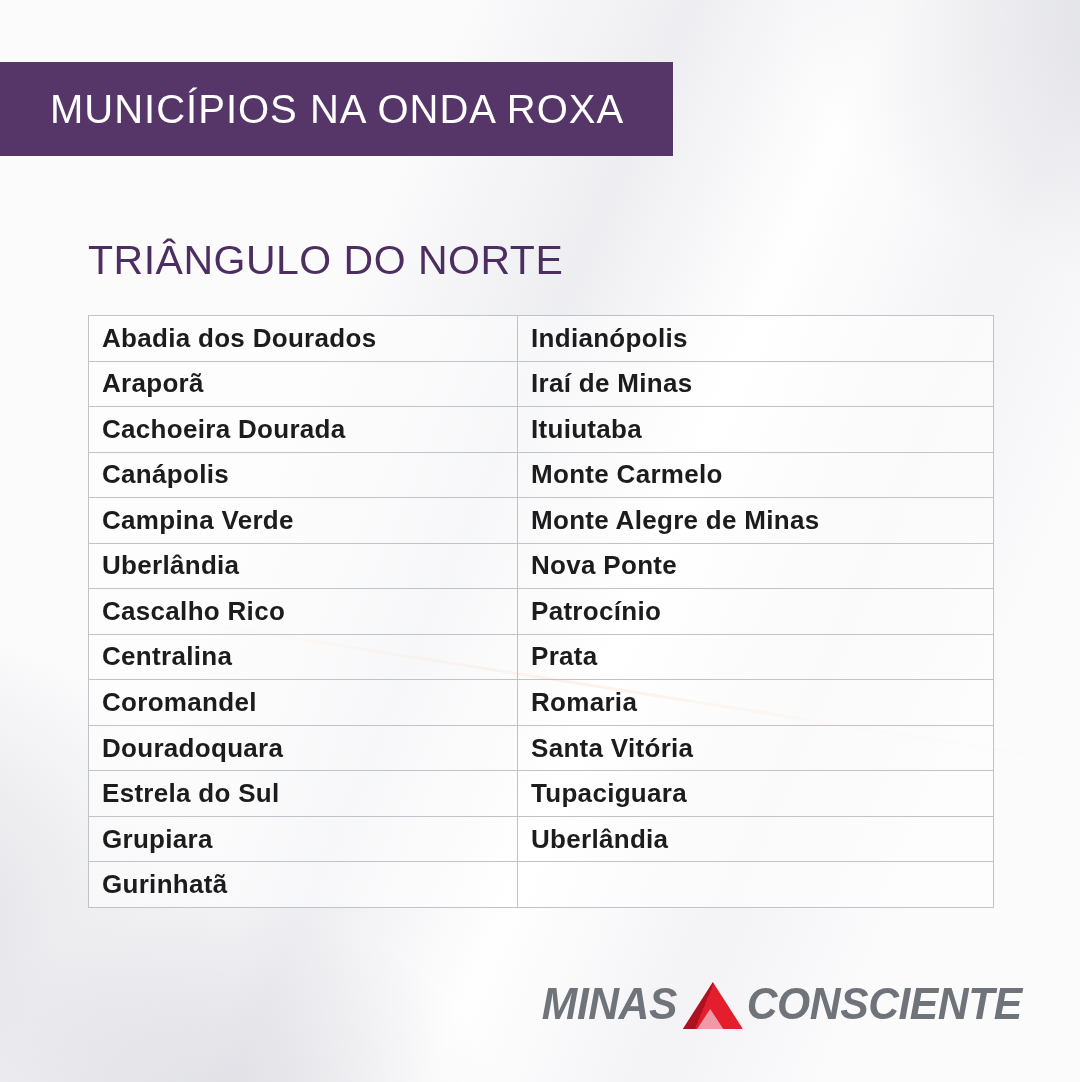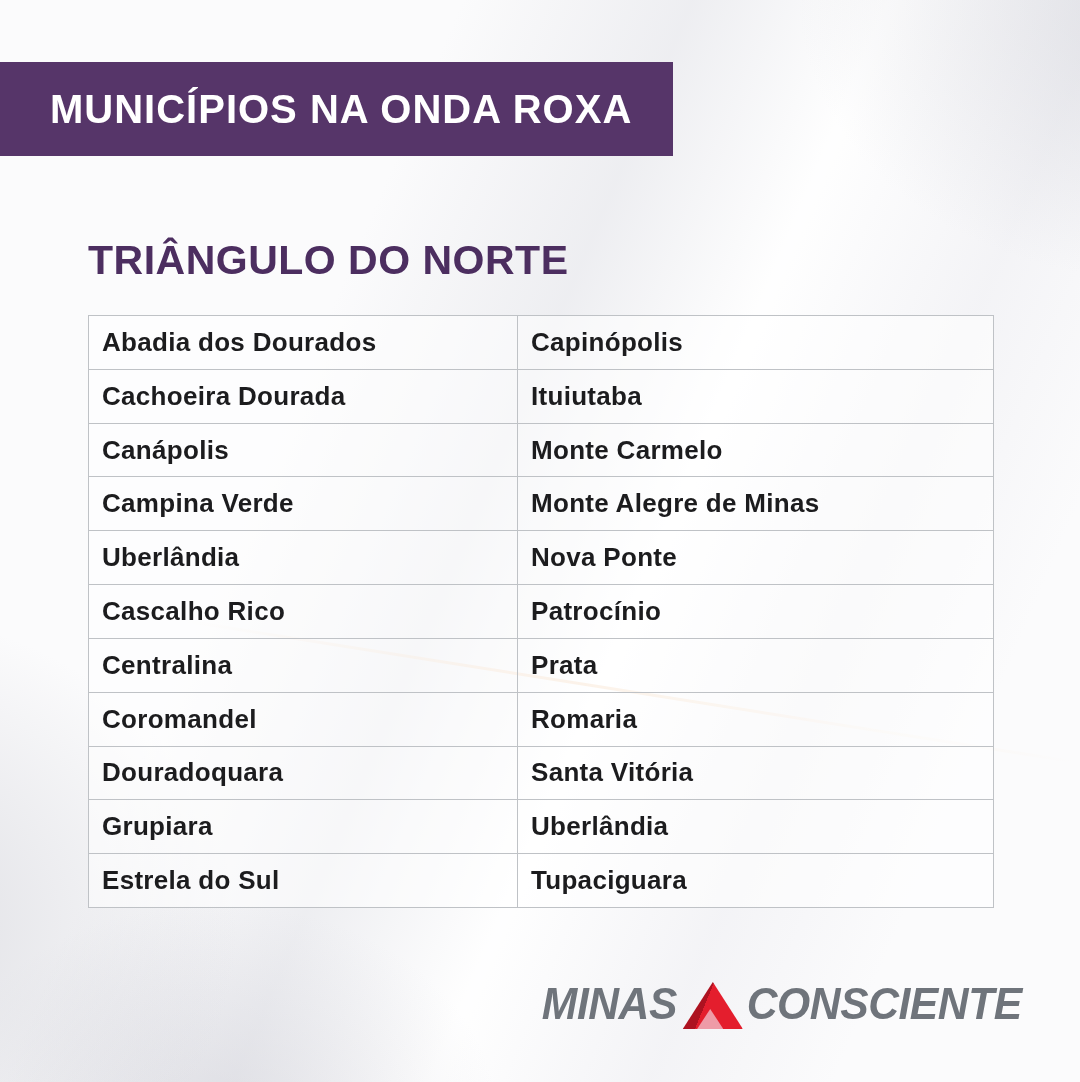--- a/index.html
+++ b/index.html
@@ -24,27 +24,27 @@
     border-radius:2px;
   }
 
   .banner{
     position:absolute;left:0;top:62px;width:673px;height:94px;
     background:#563569;
     display:flex;align-items:center;
     padding-left:50px;
   }
   .banner-title{
-    color:#ffffff;font-size:40px;font-weight:bold;letter-spacing:1px;line-height:1;
+    color:#ffffff;font-size:40px;font-weight:normal;letter-spacing:1px;line-height:1;
     white-space:nowrap;
   }
 
   .section-title{
     position:absolute;left:88px;top:240px;
-    color:#4c2e60;font-size:41px;font-weight:bold;letter-spacing:0.5px;line-height:1;
+    color:#4c2e60;font-size:41px;font-weight:normal;letter-spacing:0.5px;line-height:1;
     white-space:nowrap;
   }
 
   table.muni{
     position:absolute;left:88px;top:315px;
     width:905px;height:593px;
     border-collapse:collapse;table-layout:fixed;
   }
   table.muni td{
     border:1px solid #bfc2c6;
@@ -99,21 +99,25 @@
   <div class="section-title">TRIÂNGULO DO NORTE</div>
 
   <table class="muni">
     <colgroup>
         <col class="c1">
         <col class="c2">
       </colgroup>
     <tbody id="muni-body">
         <tr>
           <td>Abadia dos Dourados</td>
-          <td>Capinópolis</td>
+          <td>Indianópolis</td>
+        </tr>
+        <tr>
+          <td>Araporã</td>
+          <td>Iraí de Minas</td>
         </tr>
         <tr>
           <td>Cachoeira Dourada</td>
           <td>Ituiutaba</td>
         </tr>
         <tr>
           <td>Canápolis</td>
           <td>Monte Carmelo</td>
         </tr>
         <tr>
@@ -134,26 +138,30 @@
         </tr>
         <tr>
           <td>Coromandel</td>
           <td>Romaria</td>
         </tr>
         <tr>
           <td>Douradoquara</td>
           <td>Santa Vitória</td>
         </tr>
         <tr>
+          <td>Estrela do Sul</td>
+          <td>Tupaciguara</td>
+        </tr>
+        <tr>
           <td>Grupiara</td>
           <td>Uberlândia</td>
         </tr>
         <tr>
-          <td>Estrela do Sul</td>
-          <td>Tupaciguara</td>
+          <td>Gurinhatã</td>
+          <td></td>
         </tr>
       </tbody>
   </table>
 
   <div class="logo">
     <span class="word">MINAS</span>
     <span class="logo-triangle">
       <span class="outer"></span>
       <span class="notch"></span>
     </span>

